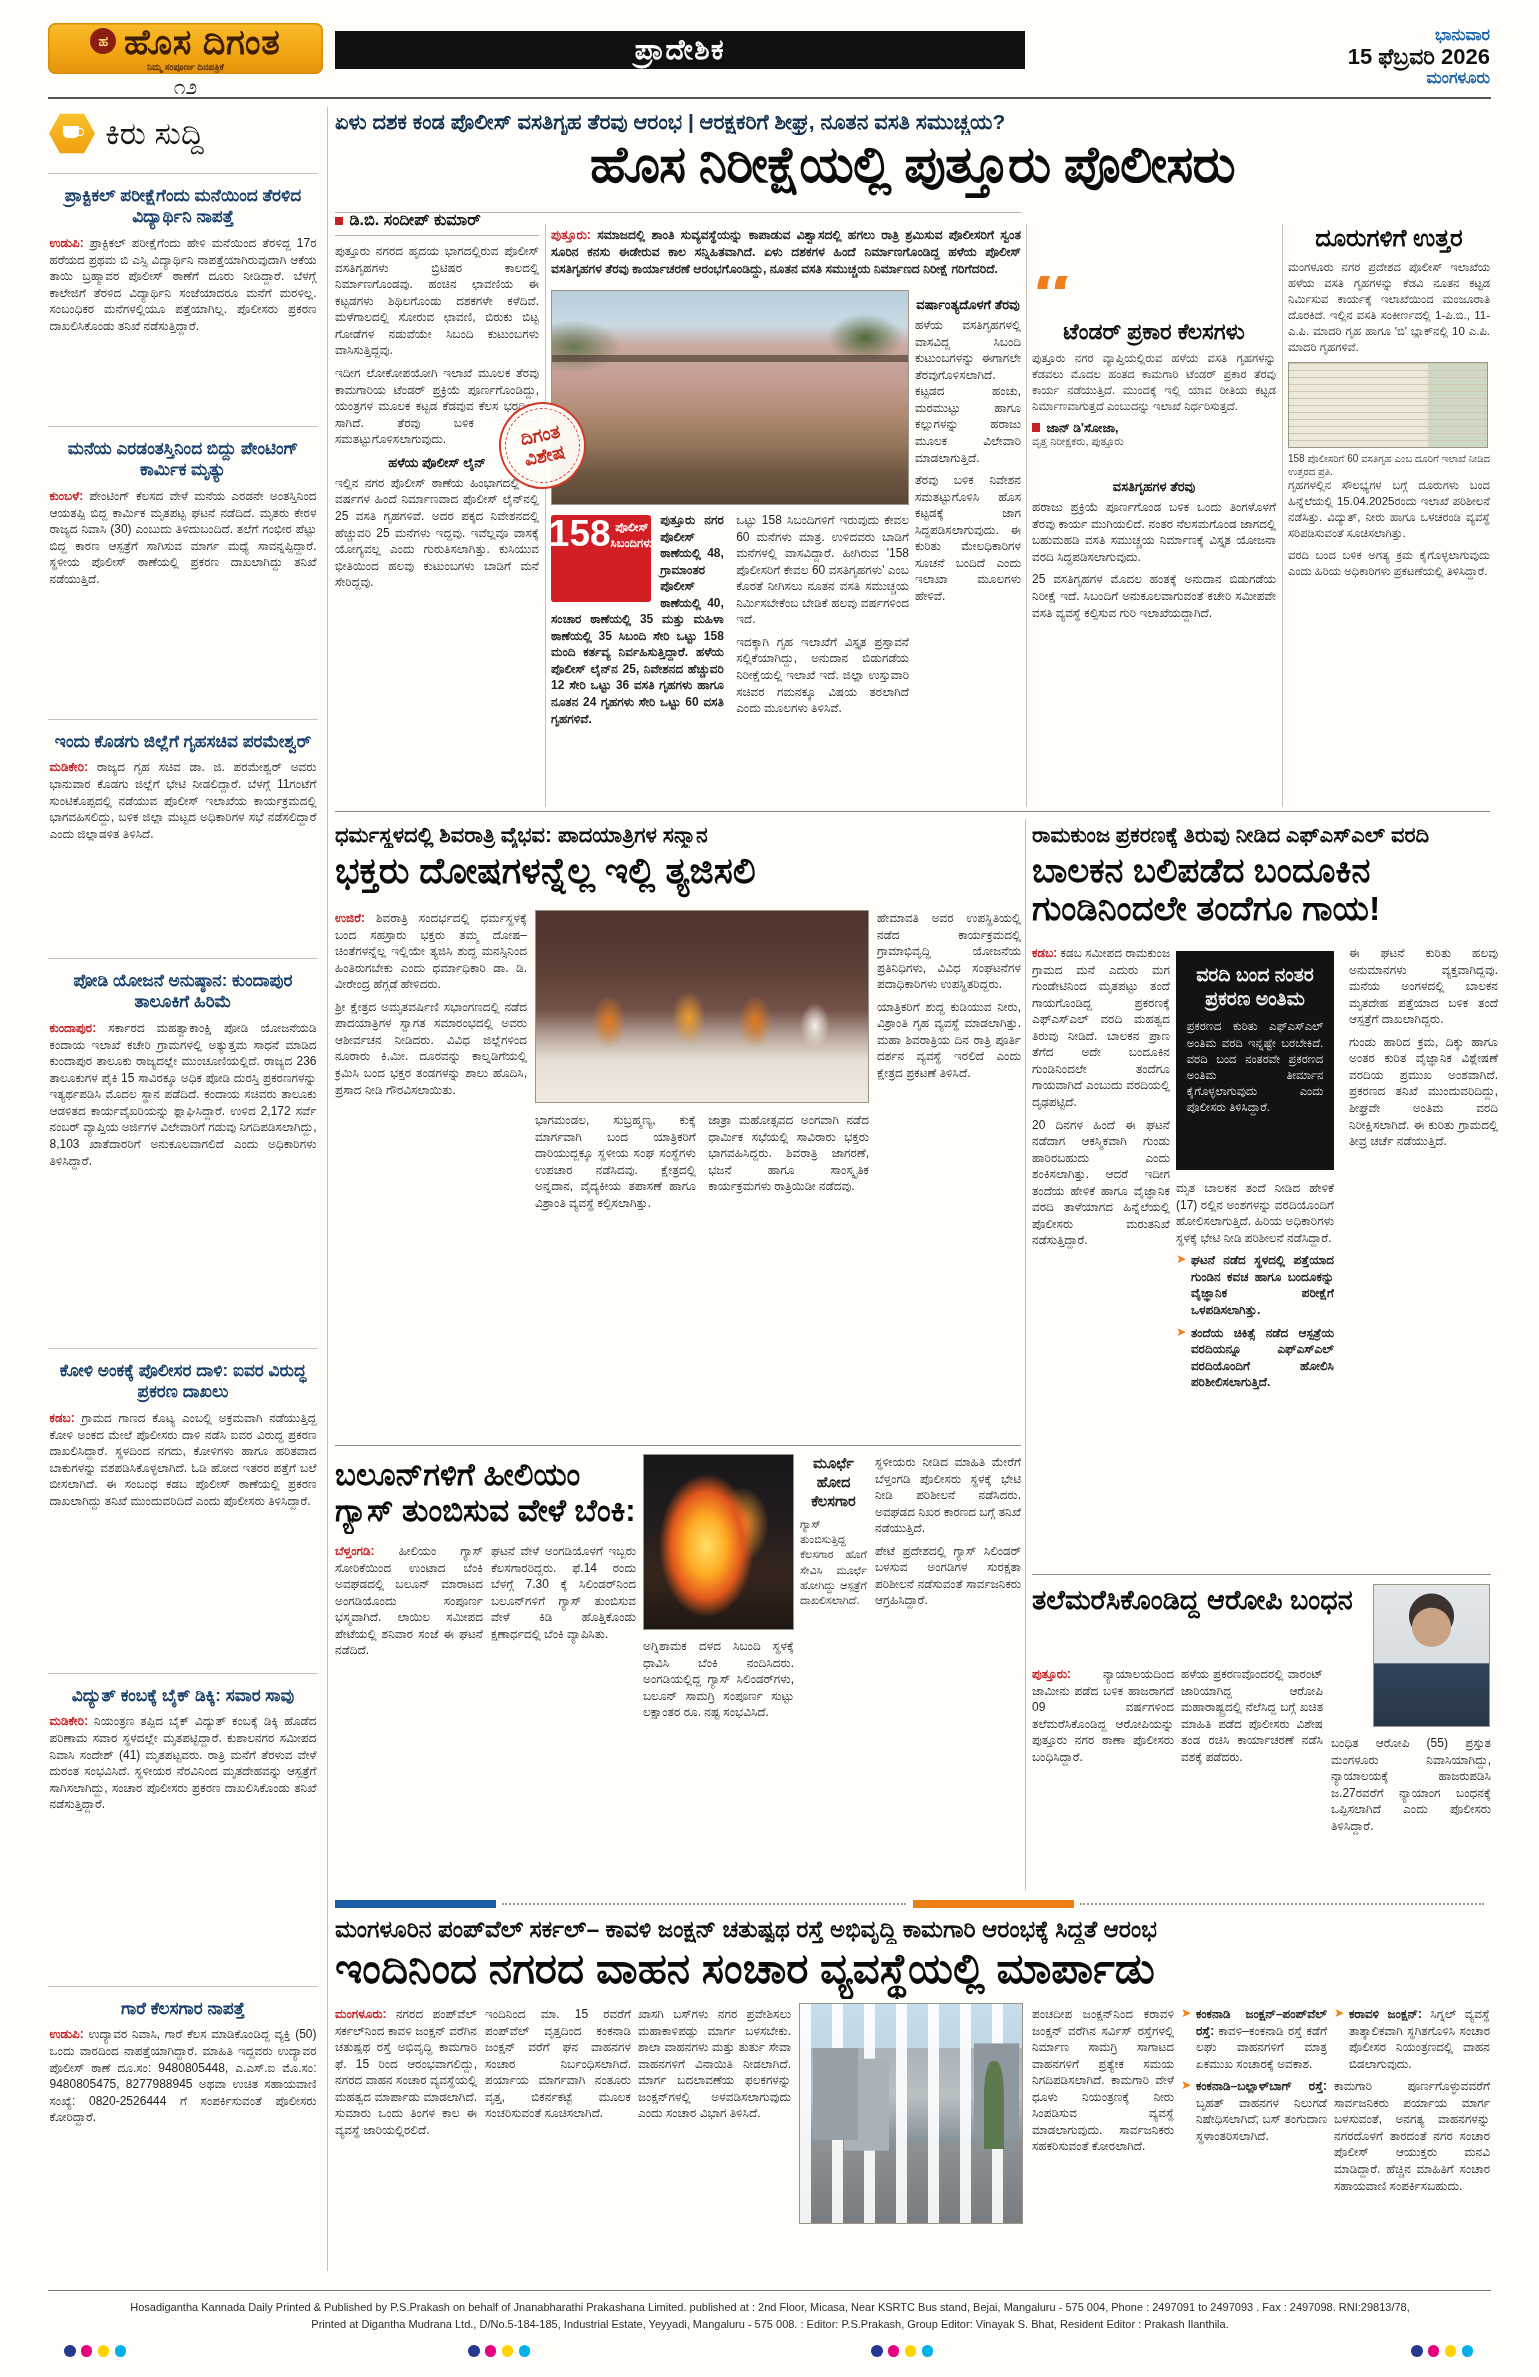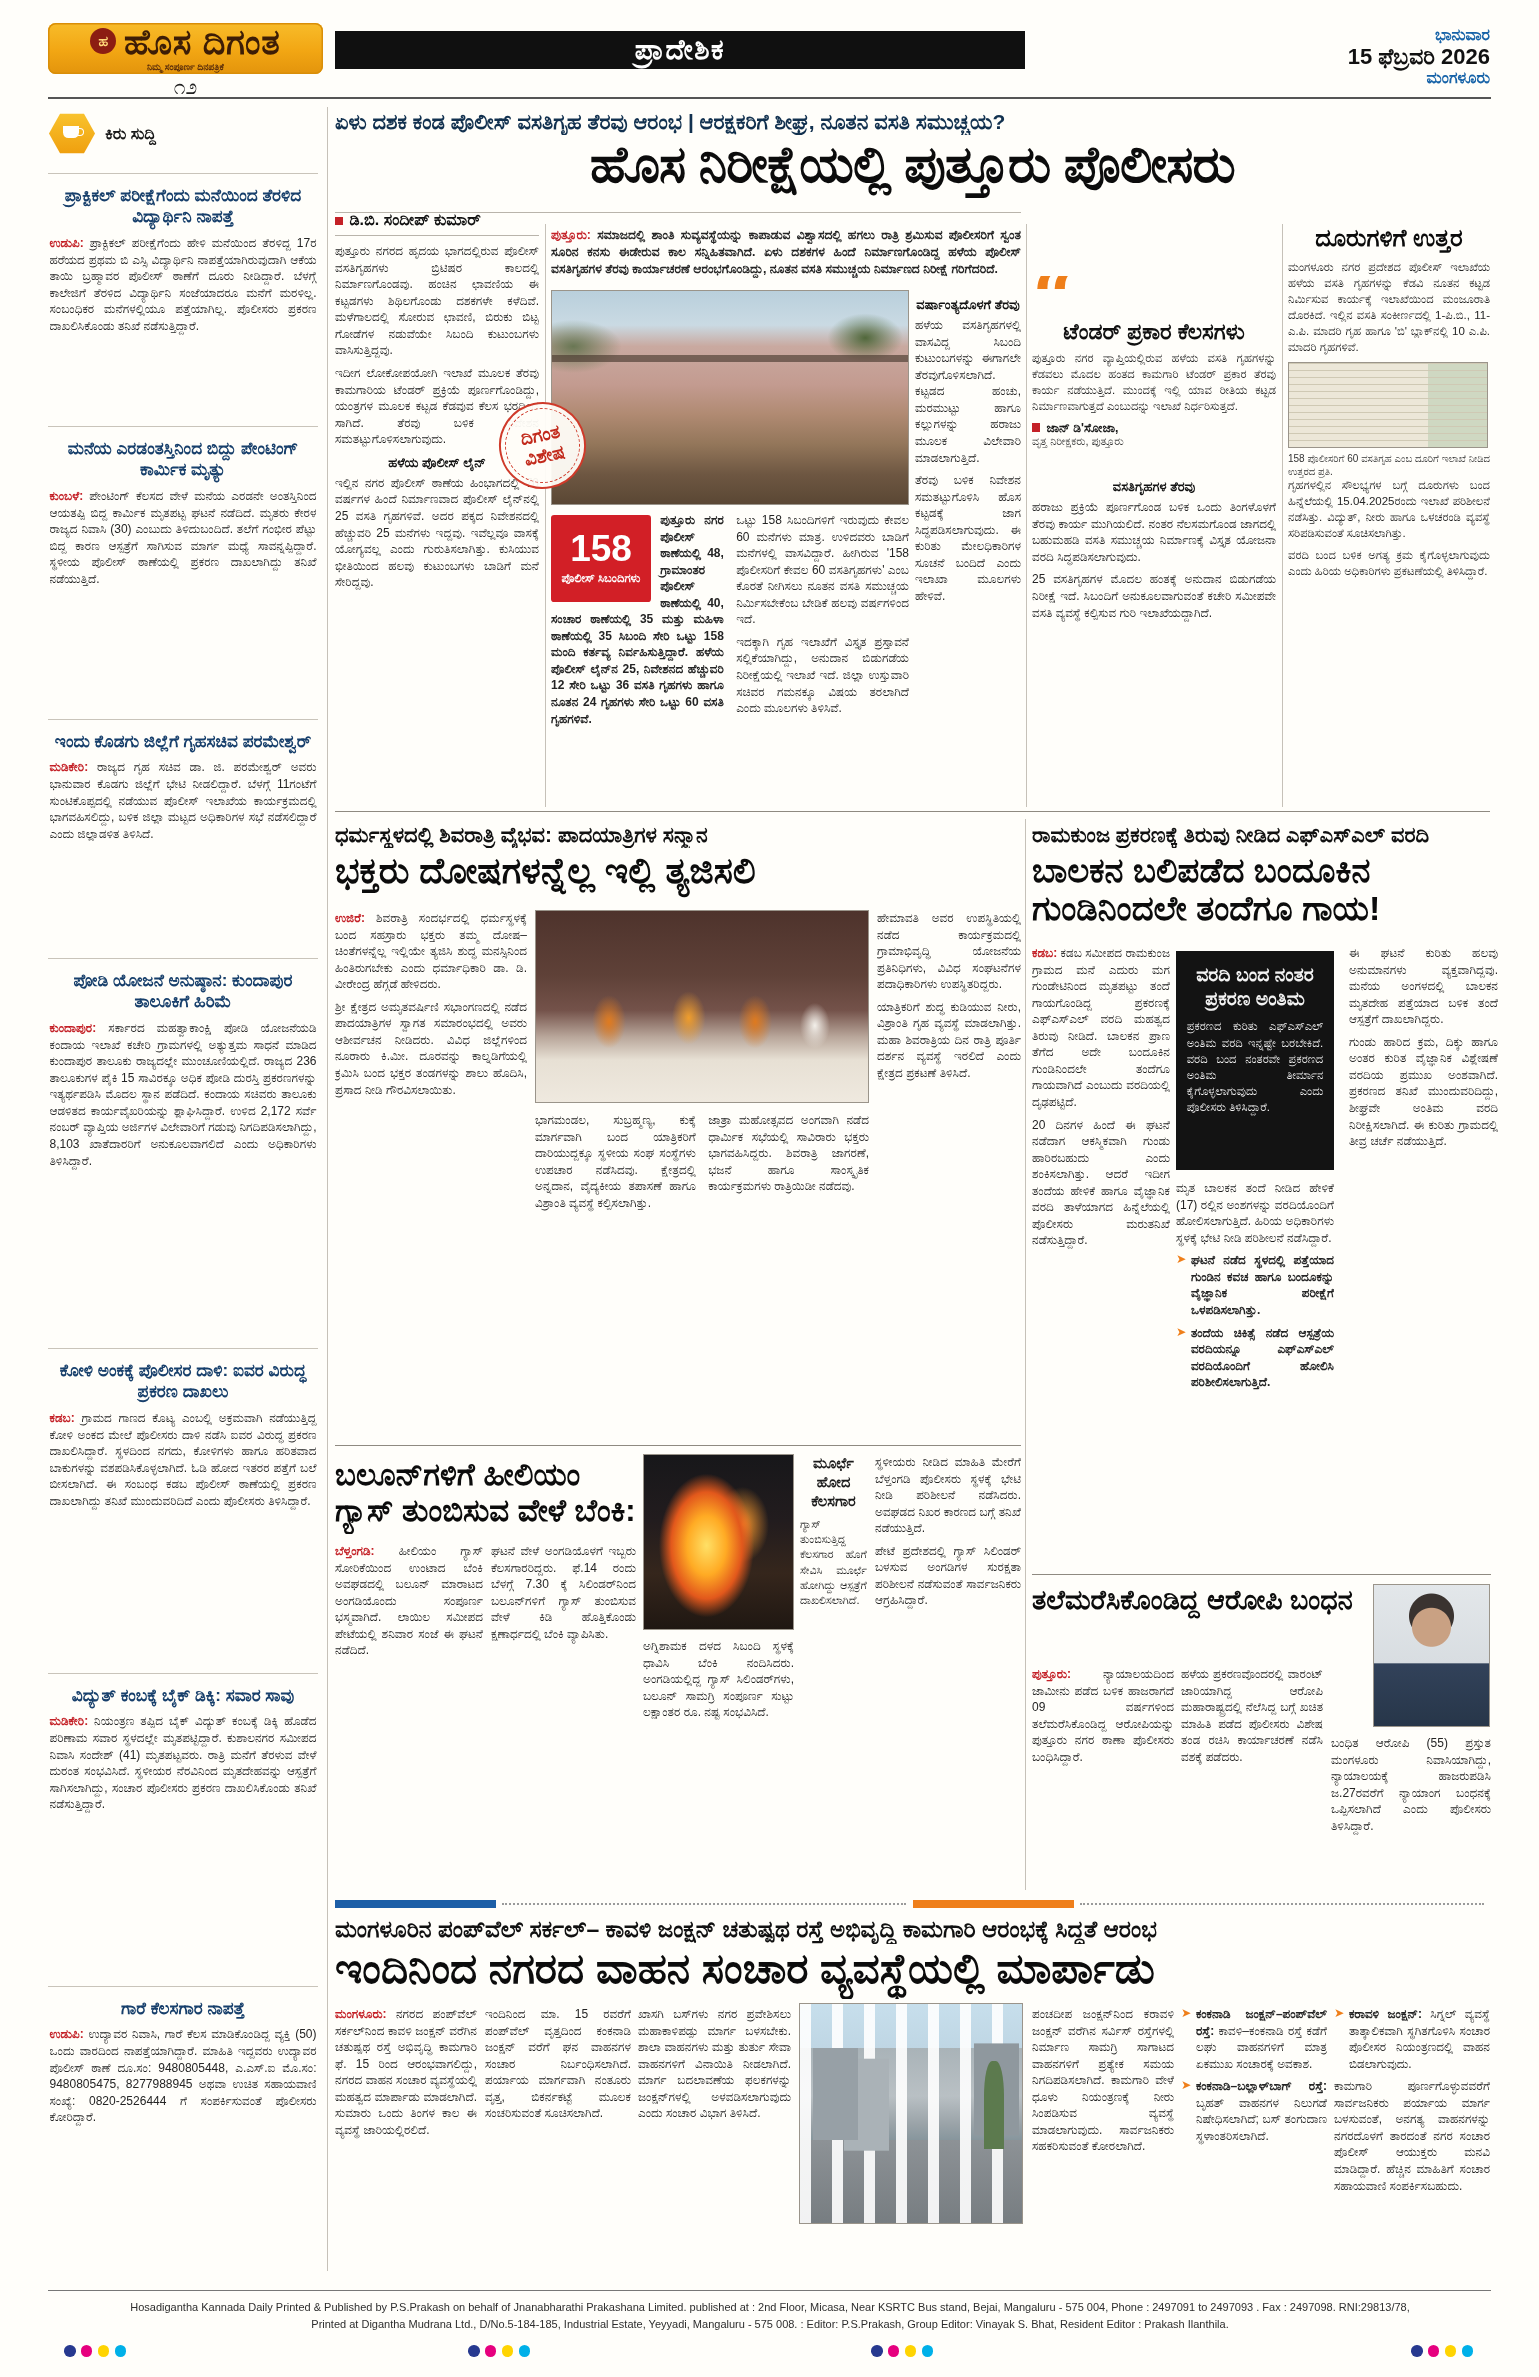--- a/index.html
+++ b/index.html
@@ -25,21 +25,21 @@
                font-size:28px;font-weight:800;letter-spacing:1.5px}
   .date-day,.date-city{color:#1763a8;font-size:16px;font-weight:bold;text-align:right}
   .date-main{color:#111;font-size:22px;font-weight:800;text-align:right;line-height:1.15}
 
   
   .sb-badge{display:flex;align-items:center;gap:9.2px}
   .sb-hex{width:48px;height:43px;background:linear-gradient(180deg,#f9c42f,#ef9e0d);
           clip-path:polygon(25% 4%,75% 4%,98% 50%,75% 96%,25% 96%,2% 50%);position:relative}
   .sb-cup{position:absolute;left:15.3px;top:14px;width:15.3px;height:11.5px;background:#fff;border-radius:0 0 5.4px 5.4px}
   .sb-cup:after{content:"";position:absolute;right:-5.4px;top:1.5px;width:5.4px;height:6.1px;border:1.5px solid #fff;border-left:none;border-radius:0 4.6px 4.6px 0}
-  .sb-badge-label{font-size:16px;font-weight:700;color:#161616}
+  .sb-badge-label{font-size:31px;font-weight:400;color:#161616}
   .sb-item{padding:10.7px 1.5px 12.3px 1.5px;border-top:0.8px solid #c9c4ba}
   .sb-item:first-of-type{border-top:none}
   .sb-head{font-size:17px;font-weight:bold;color:#173f6b;text-align:center;line-height:1.28;margin-bottom:7px}
   .body-text{font-size:12px;line-height:1.38;text-align:justify;color:#242424}
   .body-text p{margin-bottom:6.1px}
   .dateline{color:#c42127;font-weight:bold}
 
   
   .kicker{font-size:21px;font-weight:800;color:#12314f;line-height:1.2}
   .headline-xl{font-size:51px;font-weight:800;color:#0c0c0c;text-align:center;letter-spacing:-0.8px;line-height:1.05}
@@ -84,21 +84,21 @@
   .caption{font-size:10px;color:#333;line-height:1.3;text-align:justify}
 
   
   .stamp{position:absolute;width:87px;height:87px;border-radius:50%;background:rgba(255,253,248,.95);
          border:2.3px solid #cf3a2a;outline:1.5px dashed #cf3a2a;outline-offset:-7px;
          display:flex;flex-direction:column;align-items:center;justify-content:center;transform:rotate(-12deg);
          color:#c22a1c;font-weight:800;font-size:18.4px;line-height:1.1;z-index:5}
 
   
   .badge158{float:left;width:100px;height:87px;background:#d21f26;color:#fff;text-align:center;
-            margin:3.1px 9.2px 4.6px 0;display:flex;flex-direction:column;justify-content:center;border-radius:3.1px}
+            margin:3.1px 9.2px 4.6px 0;display:flex;flex-direction:row;justify-content:center;border-radius:3.1px}
   .badge-num{font-size:37px;font-weight:800;line-height:1}
   .badge-label{font-size:11.5px;font-weight:bold;margin-top:4.6px}
 
   
   .q-mark{font-family:"DejaVu Serif",serif;font-size:77px;font-weight:bold;color:#ef7f1a;line-height:.55;height:40px}
   .q-title{font-size:22px;font-weight:800;text-align:center;color:#111;margin:3.1px 0 6.1px}
   .q-attr{font-weight:bold;font-size:12.3px;margin-top:6.1px}
   .q-role{font-size:11px;color:#333}
 
   

